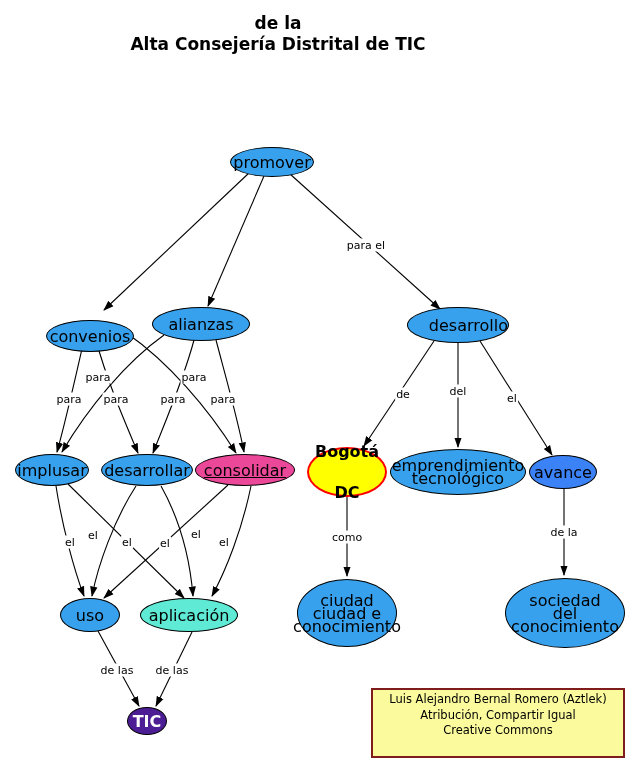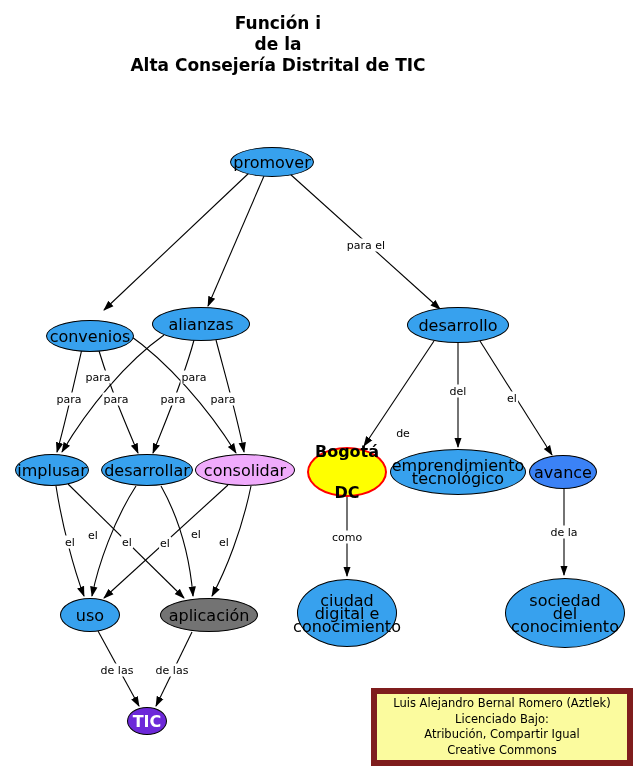--- a/index.html
+++ b/index.html
@@ -17,31 +17,30 @@
     position:absolute;display:flex;flex-direction:column;align-items:center;justify-content:center;
     border:1px solid #000;border-radius:50%;box-sizing:border-box;
     font-size:16px;line-height:13px;color:#000;text-align:center;white-space:nowrap;
   }
   .edge-label{
     position:absolute;transform:translate(-50%,-50%);
     font-size:11px;color:#000;background:#ffffff;padding:0 1px;white-space:nowrap;
   }
   .legend{
     position:absolute;left:371px;top:688px;width:250px;height:64px;
-    background:#FBFB9E;border:6px solid #7f1d1d;text-align:center;
+    background:#FBFB9E;border:2px solid #7f1d1d;text-align:center;
     font-size:11.5px;line-height:15.5px;color:#000;padding-top:2px;box-sizing:content-box;
   }
 </style>
 </head>
 <body>
 
 <div id="canvas">
 
   <div class="title">
-    <div>Función i</div>
     <div>de la</div>
     <div>Alta Consejería Distrital de TIC</div>
   </div>
 
   <svg id="edge-layer" xmlns="http://www.w3.org/2000/svg" viewBox="0 0 640 772">
     <defs>
       <marker id="arrow" markerWidth="11" markerHeight="9" refX="9.5" refY="4.5" orient="auto" markerUnits="userSpaceOnUse">
         <path d="M0,0.8 L10.5,4.5 L0,8.2 z" fill="#000"></path>
       </marker>
     </defs>
@@ -74,86 +73,85 @@
   <div id="node-layer">
       <div class="node" style="left: 230px; top: 147px; width: 84px; height: 30px; background: rgb(55, 161, 238); border-color: rgb(0, 0, 0); border-width: 1px; color: rgb(0, 0, 0);">
         <span>promover</span>
       </div>
       <div class="node" style="left: 46px; top: 320px; width: 88px; height: 32px; background: rgb(55, 161, 238); border-color: rgb(0, 0, 0); border-width: 1px; color: rgb(0, 0, 0);">
         <span>convenios</span>
       </div>
       <div class="node" style="left: 152px; top: 307px; width: 98px; height: 34px; background: rgb(55, 161, 238); border-color: rgb(0, 0, 0); border-width: 1px; color: rgb(0, 0, 0);">
         <span>alianzas</span>
       </div>
-      <div class="node" style="left: 407px; top: 307px; width: 102px; height: 36px; background: rgb(55, 161, 238); border-color: rgb(0, 0, 0); border-width: 1px; color: rgb(0, 0, 0);">
+      <div class="node" style="left: 407px; top: 307px; width: 102px; height: 36px; background: rgb(55, 161, 238); border-color: rgb(0, 0, 0); border-width: 1px; color: rgb(0, 0, 0); align-items: flex-end;">
         <span>desarrollo</span>
       </div>
       <div class="node" style="left: 15px; top: 454px; width: 74px; height: 32px; background: rgb(55, 161, 238); border-color: rgb(0, 0, 0); border-width: 1px; color: rgb(0, 0, 0);">
         <span>implusar</span>
       </div>
       <div class="node" style="left: 101px; top: 454px; width: 92px; height: 32px; background: rgb(55, 161, 238); border-color: rgb(0, 0, 0); border-width: 1px; color: rgb(0, 0, 0);">
         <span>desarrollar</span>
       </div>
-      <div class="node" style="left: 195px; top: 454px; width: 100px; height: 32px; background: #f0abfc; border-color: rgb(0, 0, 0); border-width: 1px; color: rgb(0, 0, 0);">
+      <div class="node" style="left: 195px; top: 454px; width: 100px; height: 32px; background: #ec4899; border-color: rgb(0, 0, 0); border-width: 1px; color: rgb(0, 0, 0); text-decoration: underline;">
         <span>consolidar</span>
       </div>
       <div class="node" style="left: 307px; top: 447px; width: 80px; height: 50px; background: rgb(255, 255, 0); border-color: rgb(255, 0, 0); border-width: 2.5px; color: rgb(0, 0, 0); font-weight: bold; gap: 28px;">
         <span>Bogotá</span>
         <span>DC</span>
       </div>
       <div class="node" style="left: 390px; top: 449px; width: 136px; height: 46px; background: rgb(55, 161, 238); border-color: rgb(0, 0, 0); border-width: 1px; color: rgb(0, 0, 0);">
         <span>emprendimiento</span>
         <span>tecnológico</span>
       </div>
       <div class="node" style="left: 529px; top: 455px; width: 68px; height: 34px; background: #3b82f6; border-color: rgb(0, 0, 0); border-width: 1px; color: rgb(0, 0, 0);">
         <span>avance</span>
       </div>
       <div class="node" style="left: 60px; top: 598px; width: 60px; height: 34px; background: rgb(55, 161, 238); border-color: rgb(0, 0, 0); border-width: 1px; color: rgb(0, 0, 0);">
         <span>uso</span>
       </div>
-      <div class="node" style="left: 160px; top: 598px; width: 98px; height: 34px; background: #737373; border-color: rgb(0, 0, 0); border-width: 1px; color: rgb(0, 0, 0);">
+      <div class="node" style="left: 140px; top: 598px; width: 98px; height: 34px; background: #5eead4; border-color: rgb(0, 0, 0); border-width: 1px; color: rgb(0, 0, 0);">
         <span>aplicación</span>
       </div>
       <div class="node" style="left: 297px; top: 579px; width: 100px; height: 68px; background: rgb(55, 161, 238); border-color: rgb(0, 0, 0); border-width: 1px; color: rgb(0, 0, 0);">
         <span>ciudad</span>
-        <span>digital e</span>
+        <span>ciudad e</span>
         <span>conocimiento</span>
       </div>
       <div class="node" style="left: 505px; top: 578px; width: 120px; height: 70px; background: rgb(55, 161, 238); border-color: rgb(0, 0, 0); border-width: 1px; color: rgb(0, 0, 0);">
         <span>sociedad</span>
         <span>del</span>
         <span>conocimiento</span>
       </div>
-      <div class="node" style="left: 127px; top: 707px; width: 40px; height: 28px; background: #6d28d9; border-color: rgb(0, 0, 0); border-width: 1px; color: rgb(255, 255, 255); font-weight: bold;">
+      <div class="node" style="left: 127px; top: 707px; width: 40px; height: 28px; background: #4c1d95; border-color: rgb(0, 0, 0); border-width: 1px; color: rgb(255, 255, 255); font-weight: bold;">
         <span>TIC</span>
       </div>
     </div>
   <div id="label-layer">
       <div class="edge-label" style="left: 366px; top: 245px;">para el</div>
       <div class="edge-label" style="left: 69px; top: 399px;">para</div>
       <div class="edge-label" style="left: 116px; top: 399px;">para</div>
       <div class="edge-label" style="left: 194px; top: 377px;">para</div>
       <div class="edge-label" style="left: 98px; top: 377px;">para</div>
       <div class="edge-label" style="left: 173px; top: 399px;">para</div>
       <div class="edge-label" style="left: 223px; top: 399px;">para</div>
-      <div class="edge-label" style="left: 403px; top: 394px; margin-top: 39px;">de</div>
+      <div class="edge-label" style="left: 403px; top: 394px;">de</div>
       <div class="edge-label" style="left: 458px; top: 391px;">del</div>
       <div class="edge-label" style="left: 512px; top: 398px;">el</div>
       <div class="edge-label" style="left: 70px; top: 542px;">el</div>
       <div class="edge-label" style="left: 93px; top: 535px;">el</div>
       <div class="edge-label" style="left: 127px; top: 542px;">el</div>
       <div class="edge-label" style="left: 165px; top: 543px;">el</div>
       <div class="edge-label" style="left: 196px; top: 534px;">el</div>
       <div class="edge-label" style="left: 224px; top: 542px;">el</div>
       <div class="edge-label" style="left: 117px; top: 670px;">de las</div>
       <div class="edge-label" style="left: 172px; top: 670px;">de las</div>
       <div class="edge-label" style="left: 347px; top: 537px;">como</div>
       <div class="edge-label" style="left: 564px; top: 532px;">de la</div>
     </div>
 
   <div class="legend">
     <div>Luis Alejandro Bernal Romero (Aztlek)</div>
-    <div>Licenciado Bajo:</div>
     <div>Atribución, Compartir Igual</div>
     <div>Creative Commons</div>
   </div>
 
 </div>
 
 </body></html>

